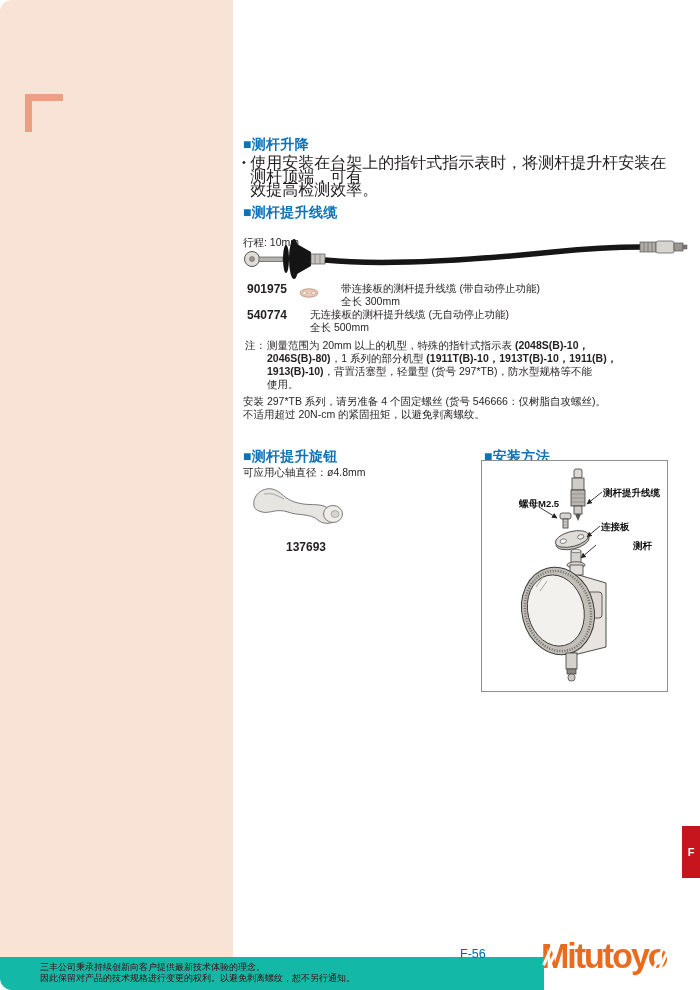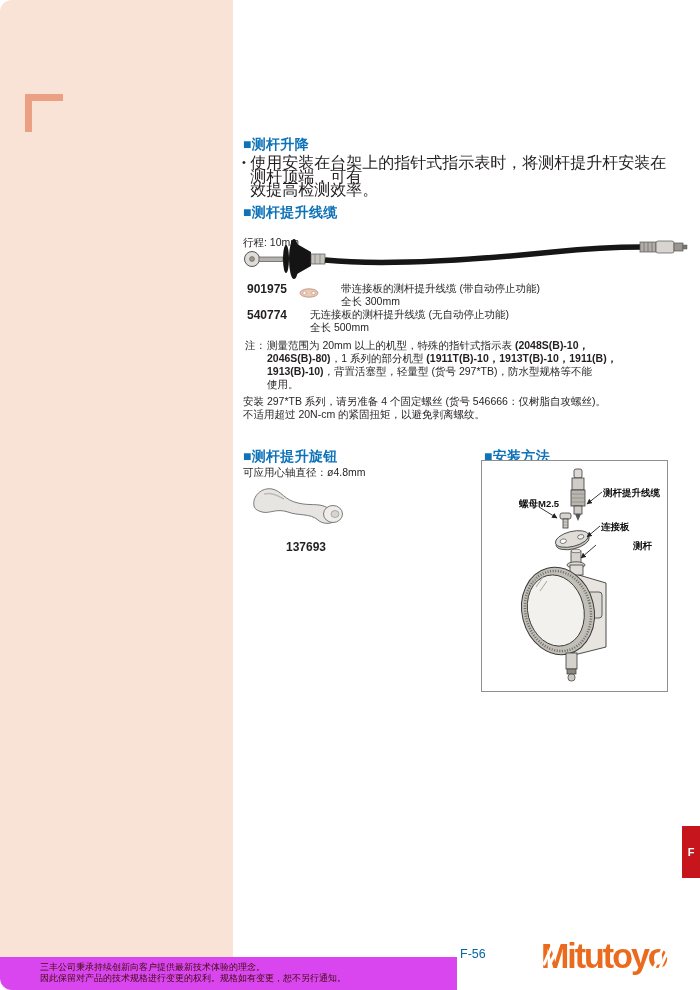--- a/index.html
+++ b/index.html
@@ -35,21 +35,21 @@
   .install-box{position:absolute;left:481px;top:460px;width:185px;height:230px;
                border:1px solid #8f8f8f;background:#ffffff;}
   .diag-label{position:absolute;font-size:9.5px;font-weight:700;color:#111;white-space:nowrap;}
 
   
   .index-tab{position:absolute;left:682px;top:826px;width:18px;height:52px;background:#c6151c;
              display:flex;align-items:center;justify-content:center;
              color:#ffffff;font-size:11px;font-weight:bold;}
 
   
-  .footer-bar{position:absolute;left:0;top:957px;width:457px;height:33px;background:#d946ef;}
+  .footer-bar{position:absolute;left:0;top:957px;width:544px;height:33px;background:#14b8a6;}
   .footer-text{position:absolute;left:40px;top:5px;font-size:9px;line-height:11px;color:#3f0c0c;white-space:nowrap;}
   .page-num{position:absolute;left:460px;top:947px;font-size:12.5px;color:#0369a1;}
   .brand-logo{position:absolute;left:541px;top:936px;width:156px;height:42px;}
   .brand-word{font-size:34px;font-weight:bold;color:#eb6b1e;letter-spacing:-2px;
               transform:scaleY(1.04);transform-origin:left top;white-space:nowrap;}
   .slash{position:absolute;width:2.5px;height:24px;background:#ffffff;transform:rotate(24deg);}
 </style>
 </head>
 <body>
 
@@ -222,21 +222,21 @@
   <span class="diag-label" style="left:601px;top:521px;">连接板</span>
   <span class="diag-label" style="left:633px;top:540px;text-align:center;">测杆</span>
 
   <div class="index-tab">
     <span>F</span>
   </div>
 
   <div class="footer-bar">
     <div class="footer-text">
       <div>三丰公司秉承持续创新向客户提供最新技术体验的理念。</div>
-      <div>因此保留对产品的技术规格进行变更的权利。规格如有变更，恕不另行通知。</div>
+      <div>因此保留对产品的技术规格进行变更的权利。以避免剥离螺纹，恕不另行通知。</div>
     </div>
   </div>
 
   <div class="page-num">F-56</div>
 
   <div class="brand-logo">
     <div class="brand-word">Mitutoyo</div>
     <div class="slash" style="left:6px;top:6px;"></div>
     <div class="slash" style="left:12px;top:6px;"></div>
     <div class="slash" style="left:116px;top:10px;"></div>

